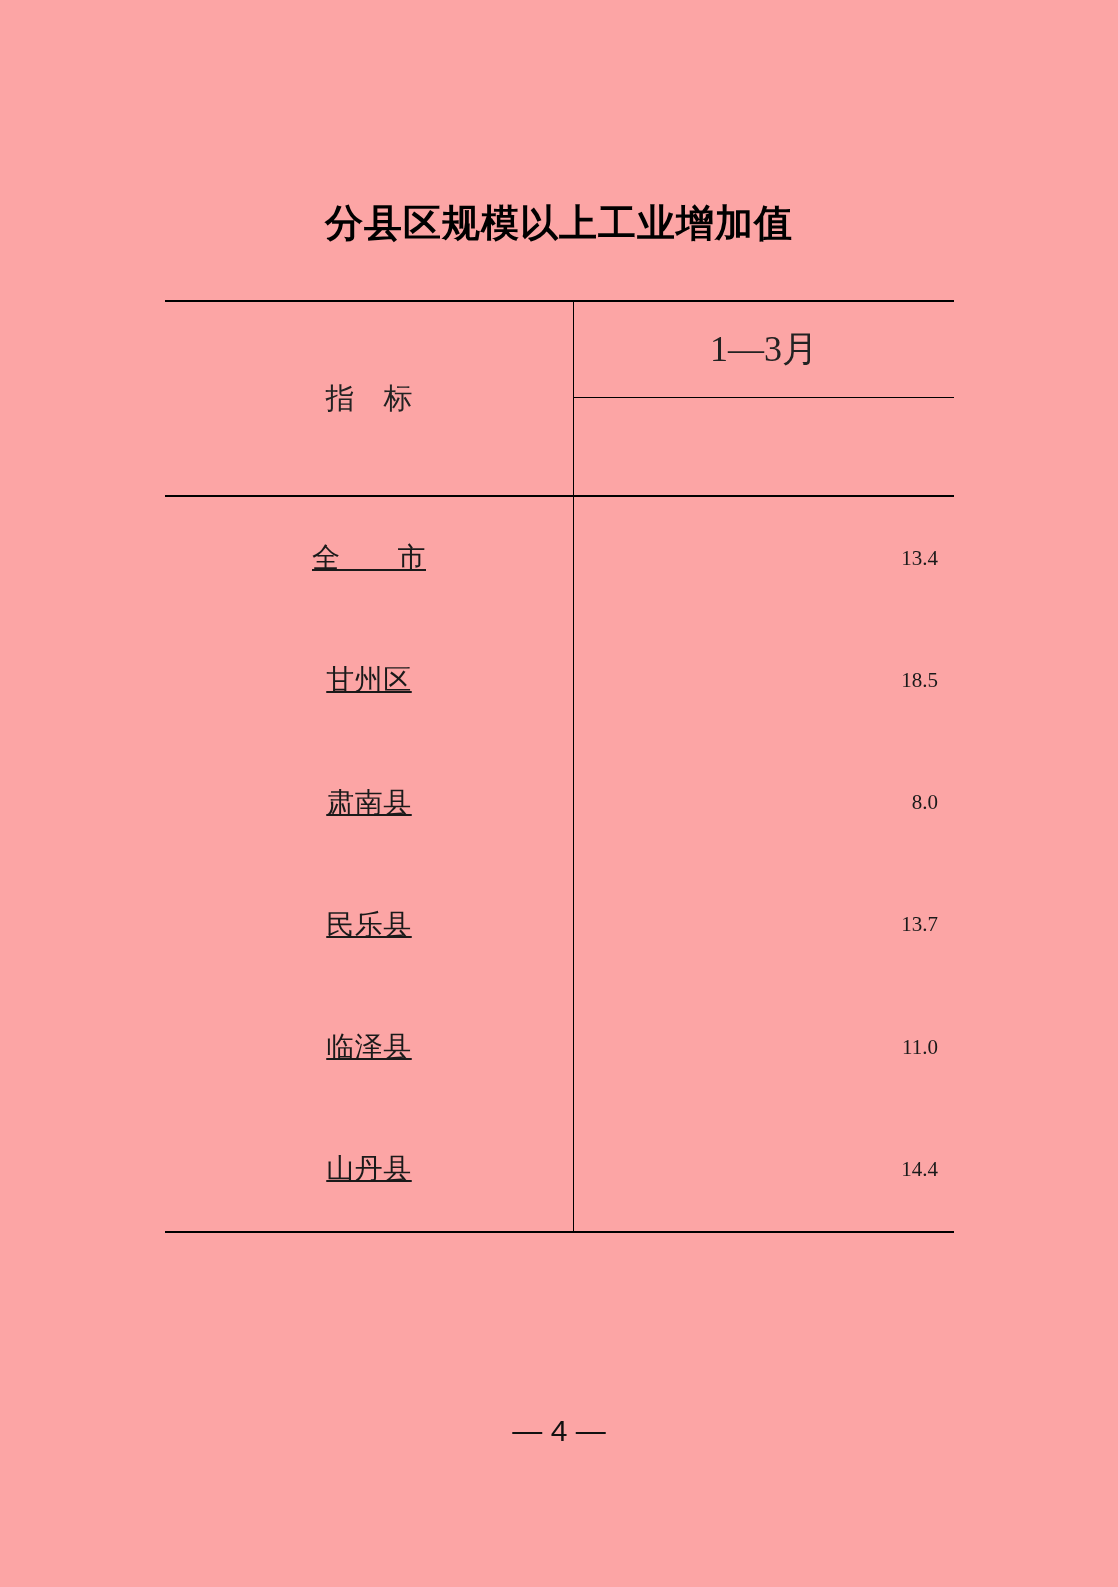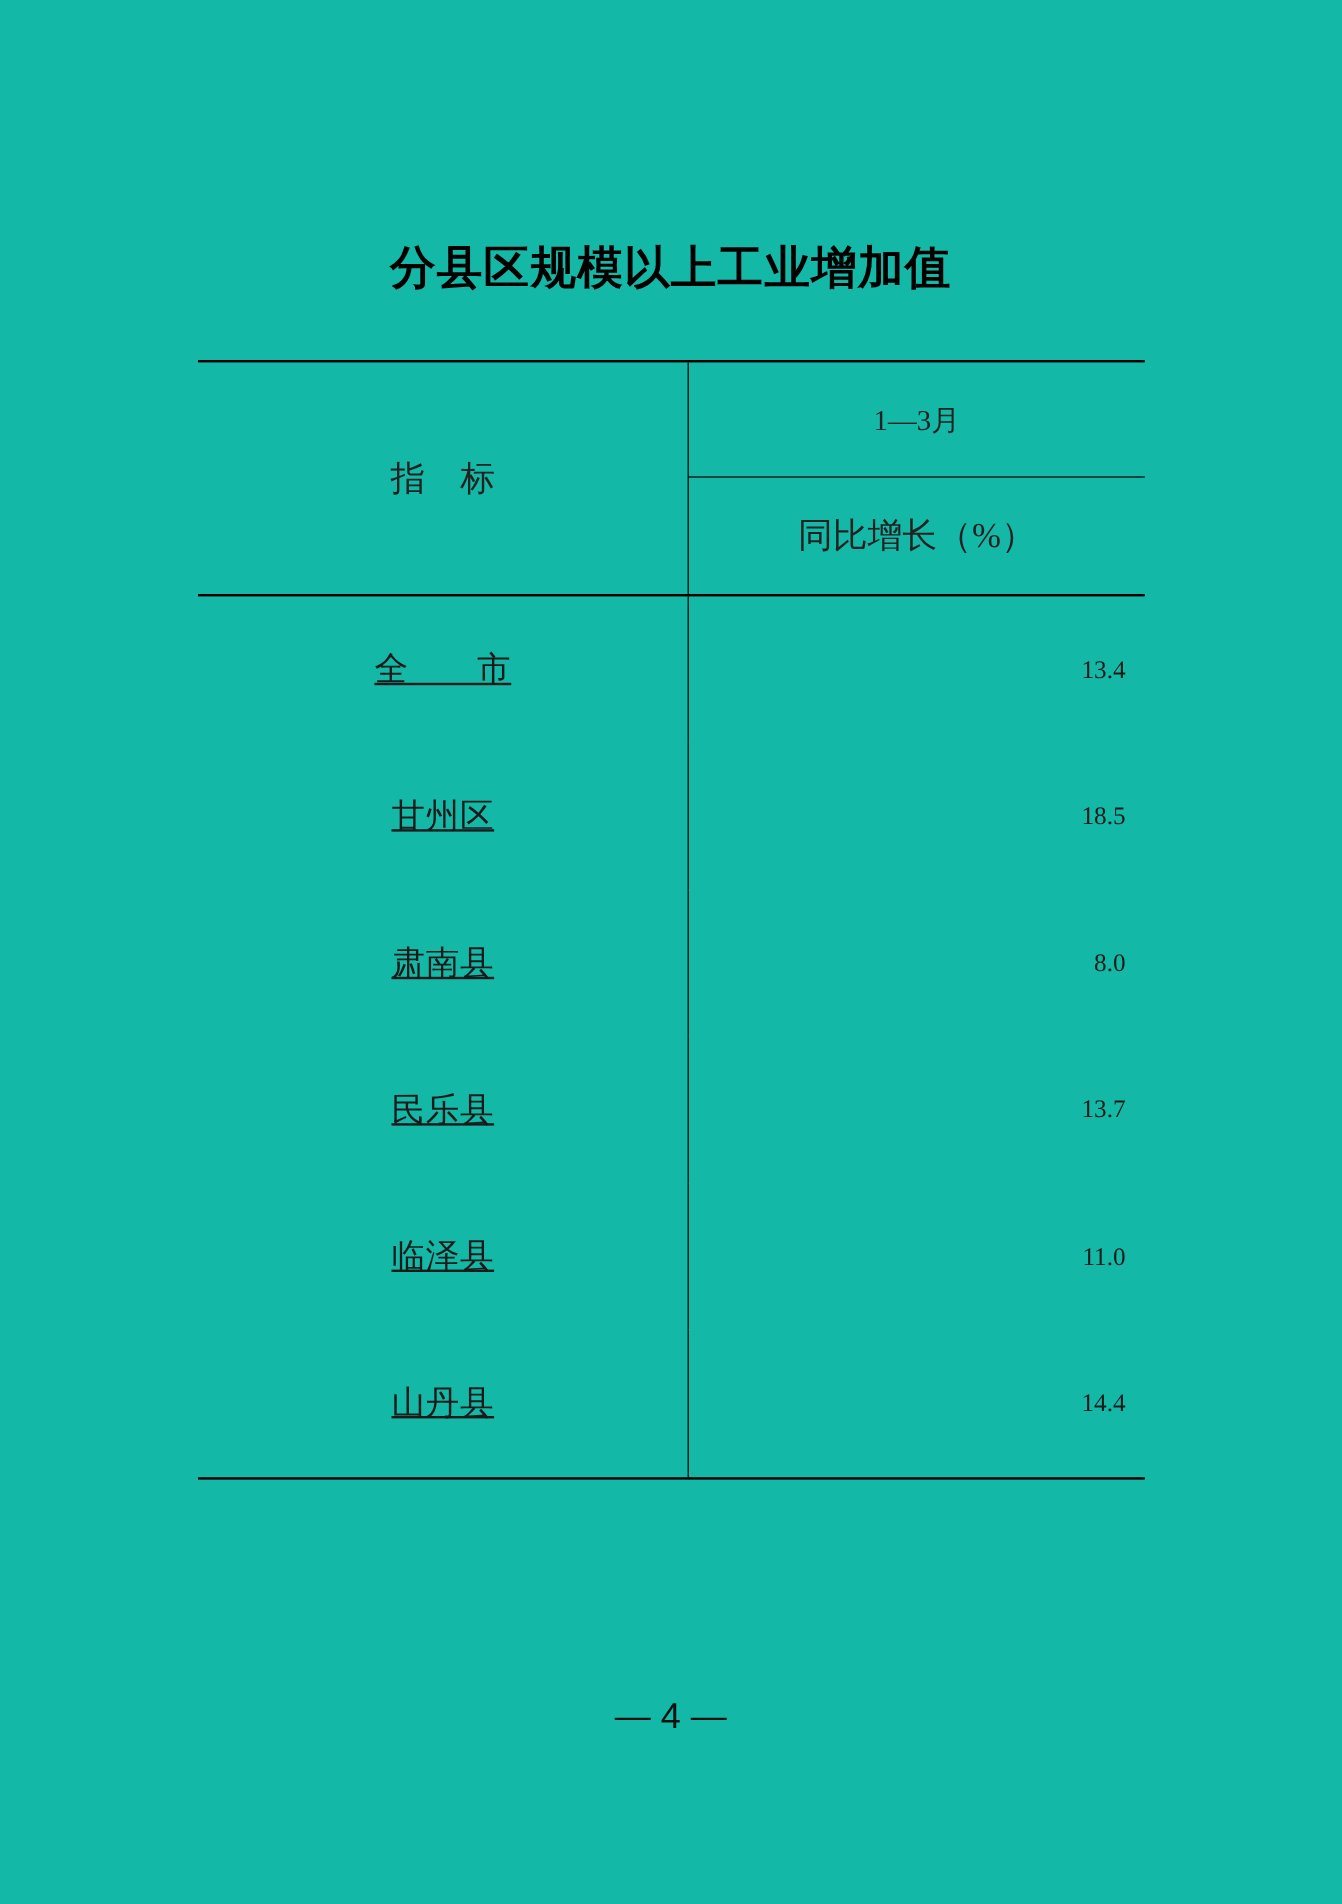--- a/index.html
+++ b/index.html
@@ -7,21 +7,21 @@
   body {
     width: 1118px;
     height: 1587px;
     font-family: "Liberation Serif", "DejaVu Serif", serif;
     color: #111111;
   }
   .page {
     position: relative;
     width: 1118px;
     height: 1587px;
-    background: #14b8a6;
+    background: #fca5a5;
     overflow: hidden;
   }
   .doc-title {
     position: absolute;
     top: 198px;
     left: 0;
     width: 100%;
     text-align: center;
     font-family: "Liberation Sans", "DejaVu Sans", sans-serif;
     font-weight: 700;
@@ -55,21 +55,21 @@
     border-left: 1.5px solid #000000;
     display: flex;
     flex-direction: column;
   }
   .th-period {
     height: 96px;
     border-bottom: 1.5px solid #000000;
     display: flex;
     align-items: center;
     justify-content: center;
-    font-size: 24px;
+    font-size: 36px;
     color: #222222;
   }
   .th-metric {
     flex: 1;
     display: flex;
     align-items: center;
     justify-content: center;
     font-size: 29px;
     color: #222222;
   }
@@ -114,21 +114,20 @@
 <div class="page">
 
   <div class="doc-title">分县区规模以上工业增加值</div>
 
   <div class="stats-table">
 
     <div class="thead">
       <div class="th-left">指　标</div>
       <div class="th-right">
         <div class="th-period">1—3月</div>
-        <div class="th-metric">同比增长（%）</div>
       </div>
     </div>
 
     <div>
       <div class="trow">
         <div class="td-label">全　　市</div>
         <div class="td-value">13.4</div>
       </div>
       <div class="trow">
         <div class="td-label">甘州区</div>

